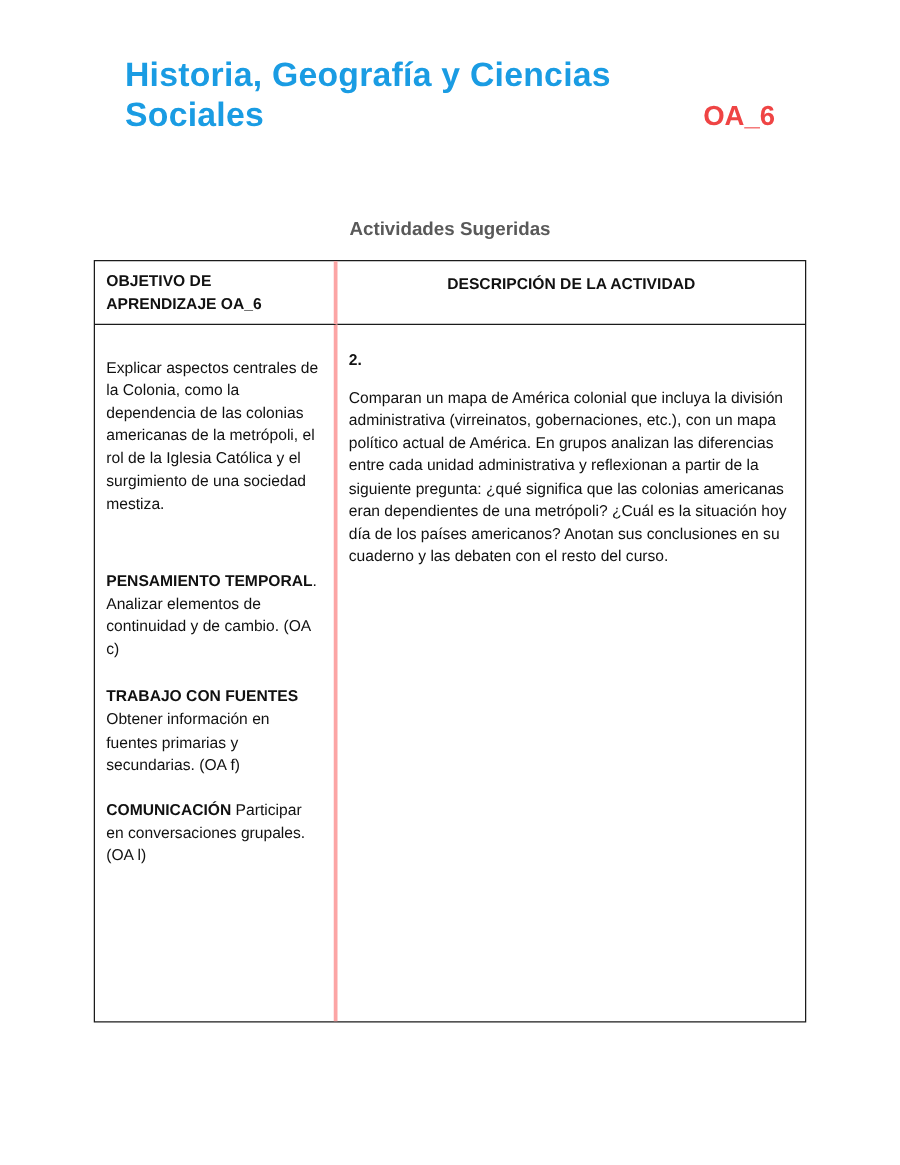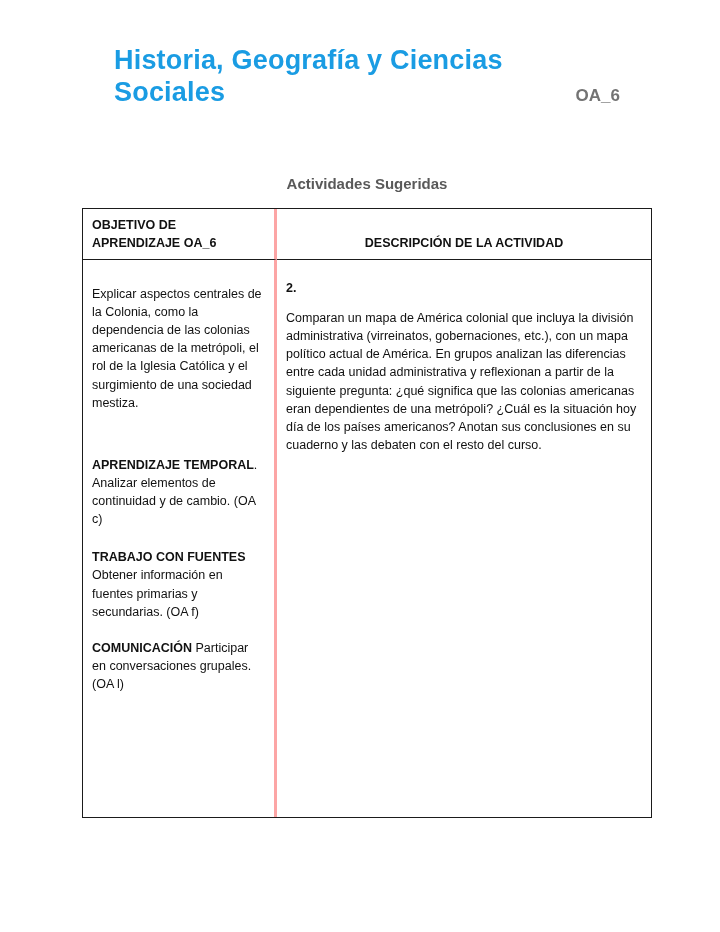--- a/index.html
+++ b/index.html
@@ -9,21 +9,20 @@
   }
   .page {
     position: relative;
     width: 720px;
     height: 932px;
     background: #ffffff;
     font-family: "Liberation Sans", sans-serif;
     color: #111111;
     box-sizing: border-box;
     overflow: hidden;
-    padding-left: 14px;
   }
 
   
   .header {
     display: flex;
     justify-content: space-between;
     align-items: flex-end;
     padding: 45px 100px 0 100px;
   }
   .header-left { max-width: 480px; }
@@ -48,23 +47,23 @@
     justify-content: flex-end;
     padding-bottom: 0;
   }
   .unit-label {
     font-size: 19px;
     font-weight: bold;
     color: #1a9ce3;
     line-height: 1.5;
   }
   .oa-label {
-    font-size: 17px;
+    font-size: 22px;
     font-weight: bold;
-    color: #737373;
+    color: #ef4444;
     line-height: 1.45;
   }
 
   
   .section-title {
     margin-top: 66px;
     text-align: center;
     font-size: 15px;
     font-weight: bold;
     color: #595959;
@@ -86,21 +85,21 @@
   .cell {
     box-sizing: border-box;
     padding: 7px 9px;
   }
   .col-left { border-right: 3px solid #fca5a5; }
   .th { border-bottom: 1px solid #1b1b1b; font-weight: bold; }
   .th-left { text-align: left; padding-right: 20px; }
   .th-right {
     text-align: center;
     display: flex;
-    align-items: flex-end;
+    align-items: flex-start;
     justify-content: center;
     padding-top: 9px;
   }
   .body-cell { overflow: hidden; }
 
   .objective-main {
     margin: 18px 0 0 0;
     font-weight: normal;
   }
   .skill { margin: 0; }
@@ -141,21 +140,21 @@
   <div class="table">
 
     <div class="cell th th-left col-left">OBJETIVO DE APRENDIZAJE OA_6</div>
 
     <div class="cell th th-right">
       <span>DESCRIPCIÓN DE LA ACTIVIDAD</span>
     </div>
 
     <div class="cell body-cell col-left">
       <p class="objective-main">Explicar aspectos centrales de la Colonia, como la dependencia de las colonias americanas de la metrópoli, el rol de la Iglesia Católica y el surgimiento de una sociedad mestiza.</p>
-      <p class="skill skill-0"><strong>APRENDIZAJE TEMPORAL</strong><span>. Analizar elementos de continuidad y de cambio. (OA c)</span></p>
+      <p class="skill skill-0"><strong>PENSAMIENTO TEMPORAL</strong><span>. Analizar elementos de continuidad y de cambio. (OA c)</span></p>
       <p class="skill skill-1"><strong>TRABAJO CON FUENTES</strong><span> Obtener información en fuentes primarias y secundarias. (OA f)</span></p>
       <p class="skill skill-2"><strong>COMUNICACIÓN</strong><span> Participar en conversaciones grupales. (OA l)</span></p>
     </div>
 
     <div class="cell body-cell">
       <p class="activity-number">2.</p>
       <p class="activity-desc">Comparan un mapa de América colonial que incluya la división administrativa (virreinatos, gobernaciones, etc.), con un mapa político actual de América. En grupos analizan las diferencias entre cada unidad administrativa y reflexionan a partir de la siguiente pregunta: ¿qué significa que las colonias americanas eran dependientes de una metrópoli? ¿Cuál es la situación hoy día de los países americanos? Anotan sus conclusiones en su cuaderno y las debaten con el resto del curso.</p>
     </div>
 
   </div>

